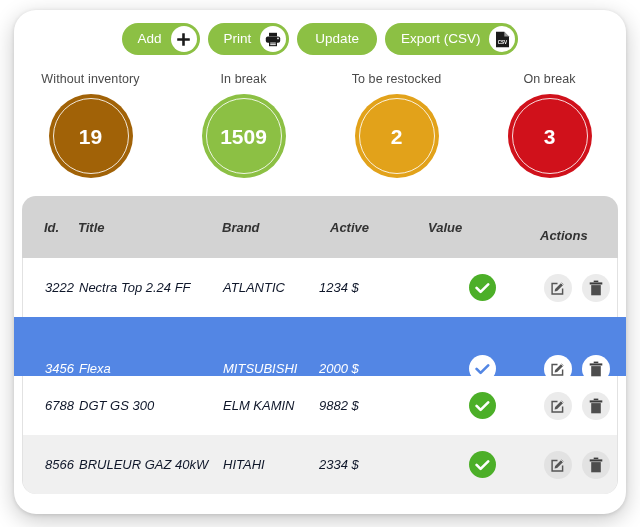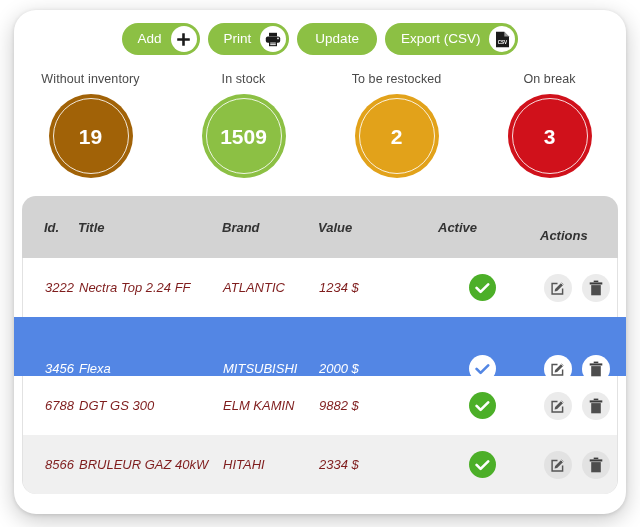--- a/index.html
+++ b/index.html
@@ -156,21 +156,21 @@
   .row.alt { background: #f0f0f0; }
   .row.selected {
     background: #5386e4;
     margin-left: -9px;
     margin-right: -9px;
     padding-left: 9px;
     padding-right: 9px;
   }
   .row.last { border-radius: 0 0 13px 13px; }
 
-  .c { box-sizing: border-box; font-size: 13px; color: #7f1d1d; }
+  .c { box-sizing: border-box; font-size: 13px; color: #0f172a; }
   .c-id      { width: 56px;  padding-left: 22px; }
   .c-title   { width: 144px; }
   .c-brand   { width: 96px; }
   .c-value   { width: 108px; }
   .c-active  { width: 110px; display: flex; justify-content: center; }
   .c-actions { flex: 1; display: flex; justify-content: center; gap: 10px; }
 
   .thead .c { font-weight: bold; color: #333333; font-size: 13px; }
   .thead .c-active, .thead .c-actions { display: block; text-align: left; }
   .thead .c-active  { padding-left: 12px; }
@@ -249,21 +249,21 @@
       </div>
 
     <div class="stats">
         <div class="stat">
           <div class="stat-label">Without inventory</div>
           <div class="stat-circle" style="background: #a16207;">
             <span class="stat-value">19</span>
           </div>
         </div>
         <div class="stat">
-          <div class="stat-label">In stock</div>
+          <div class="stat-label">In break</div>
           <div class="stat-circle" style="background: rgb(140, 192, 68);">
             <span class="stat-value">1509</span>
           </div>
         </div>
         <div class="stat">
           <div class="stat-label">To be restocked</div>
           <div class="stat-circle" style="background: rgb(226, 162, 26);">
             <span class="stat-value">2</span>
           </div>
         </div>
@@ -273,22 +273,22 @@
             <span class="stat-value">3</span>
           </div>
         </div>
       </div>
 
     <div class="table-wrap">
       <div class="thead">
         <div class="c c-id">Id.</div>
         <div class="c c-title">Title</div>
         <div class="c c-brand">Brand</div>
+        <div class="c c-active">Active</div>
         <div class="c c-value">Value</div>
-        <div class="c c-active">Active</div>
         <div class="c c-actions">Actions</div>
       </div>
       <div class="tbody">
           <div class="row">
             <div class="c c-id">3222</div>
             <div class="c c-title">Nectra Top 2.24 FF</div>
             <div class="c c-brand">ATLANTIC</div>
             <div class="c c-value">1234 $</div>
             <div class="c c-active">
               <span class="check" style="color: rgb(255, 255, 255);">

